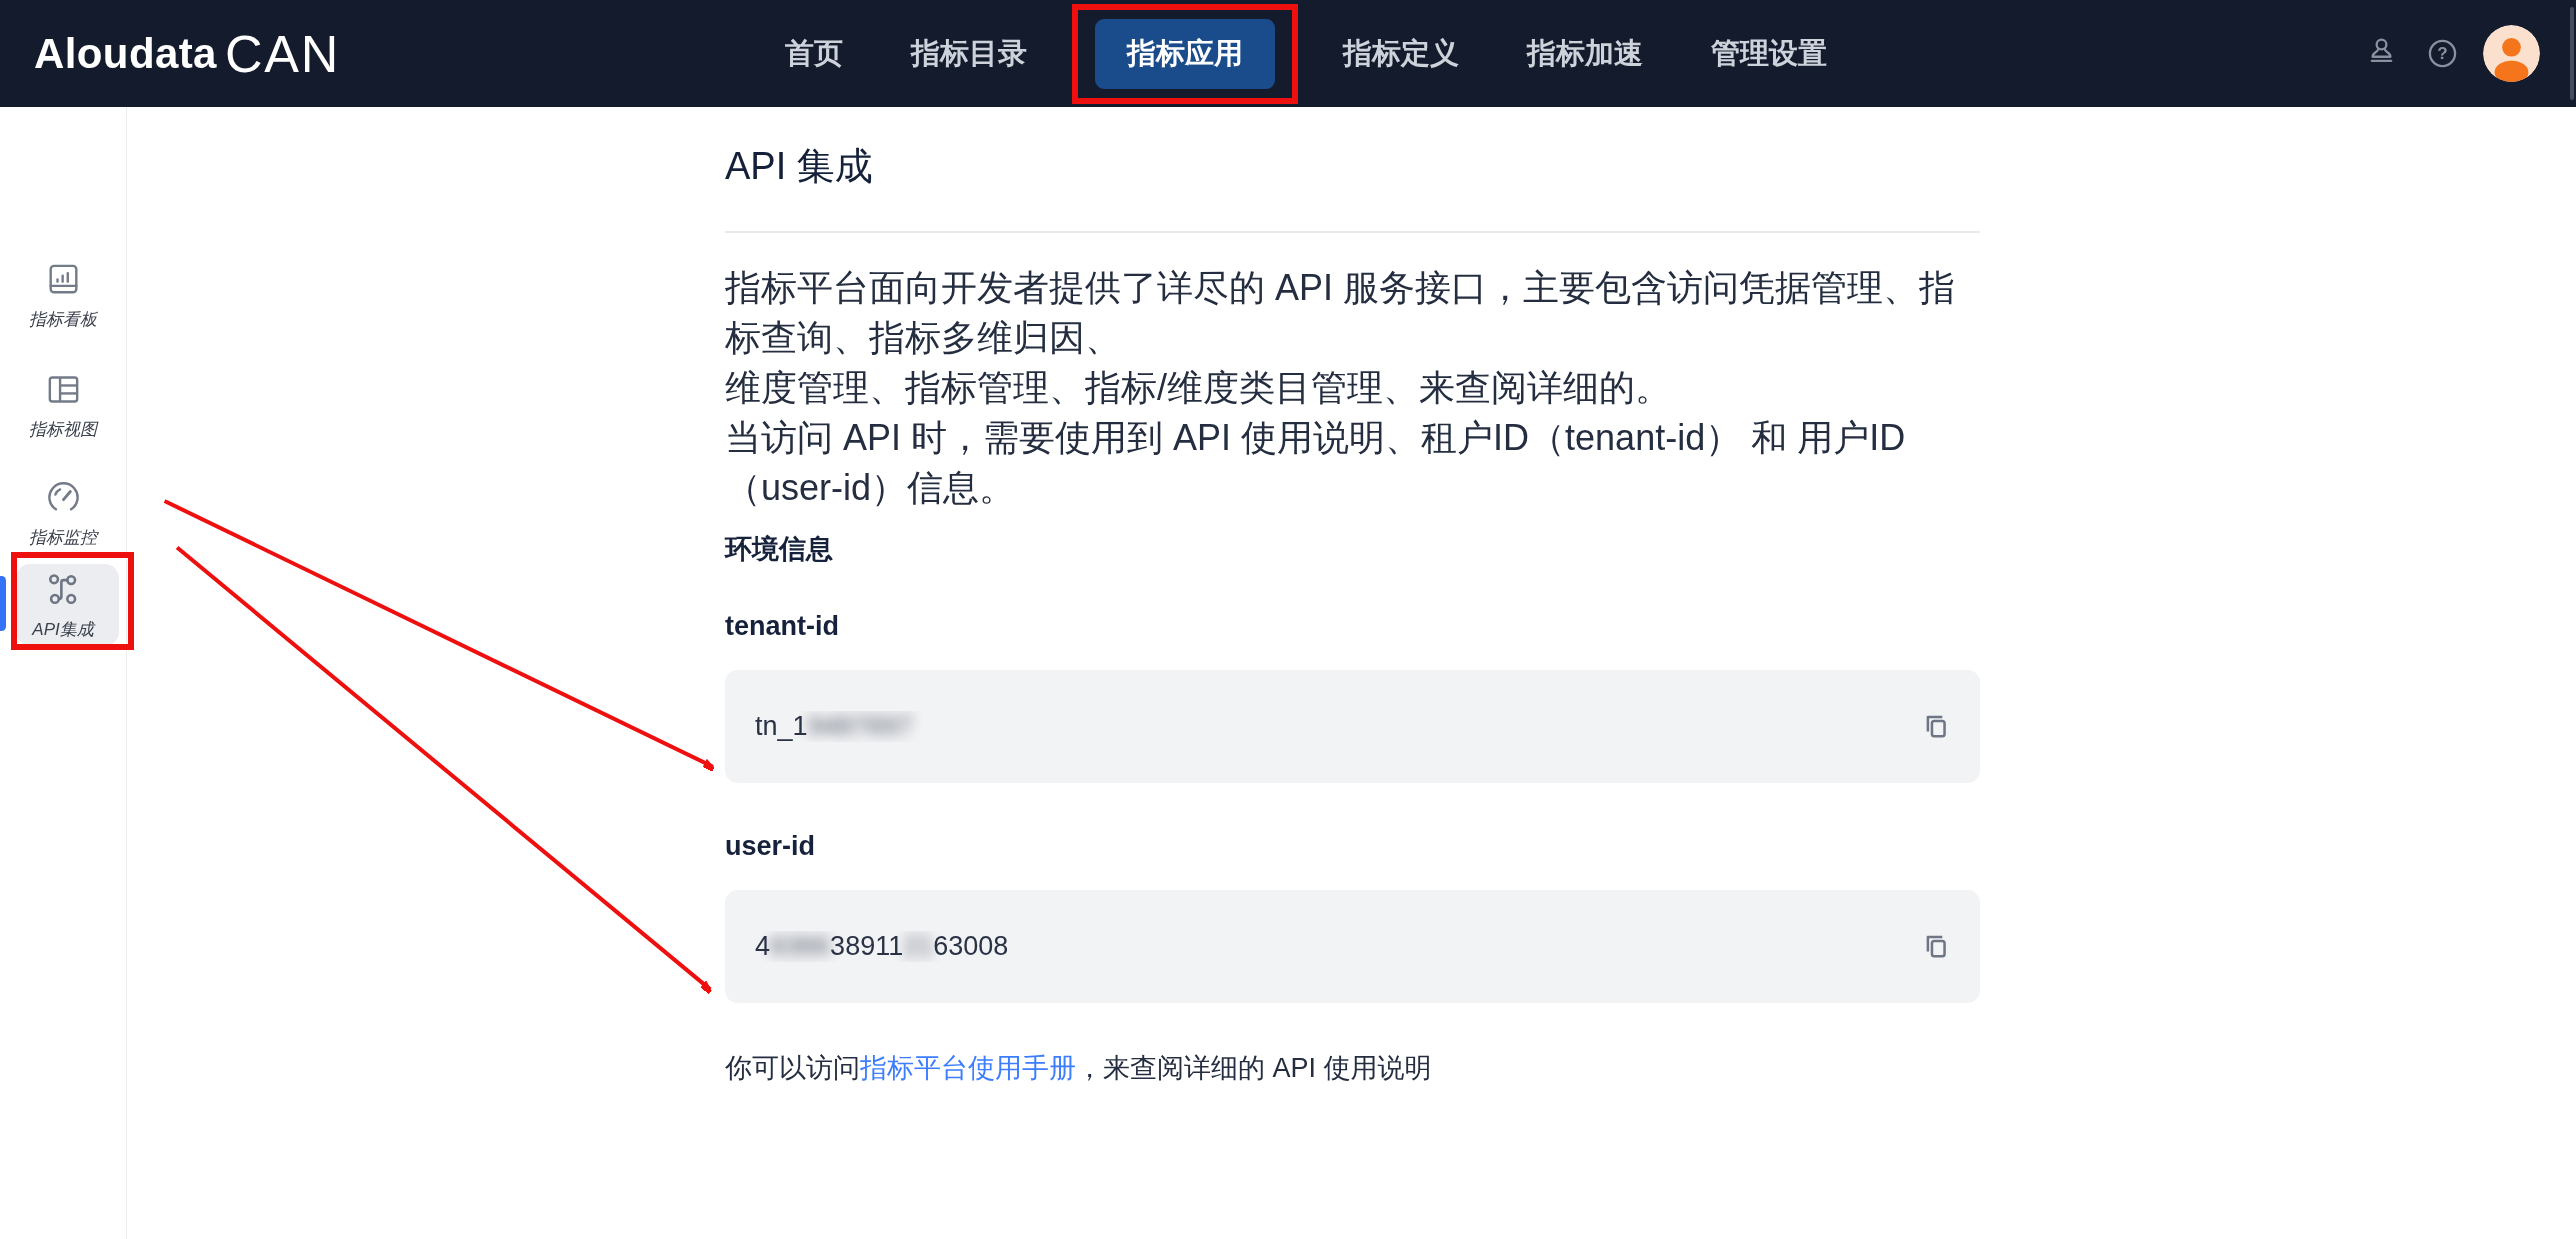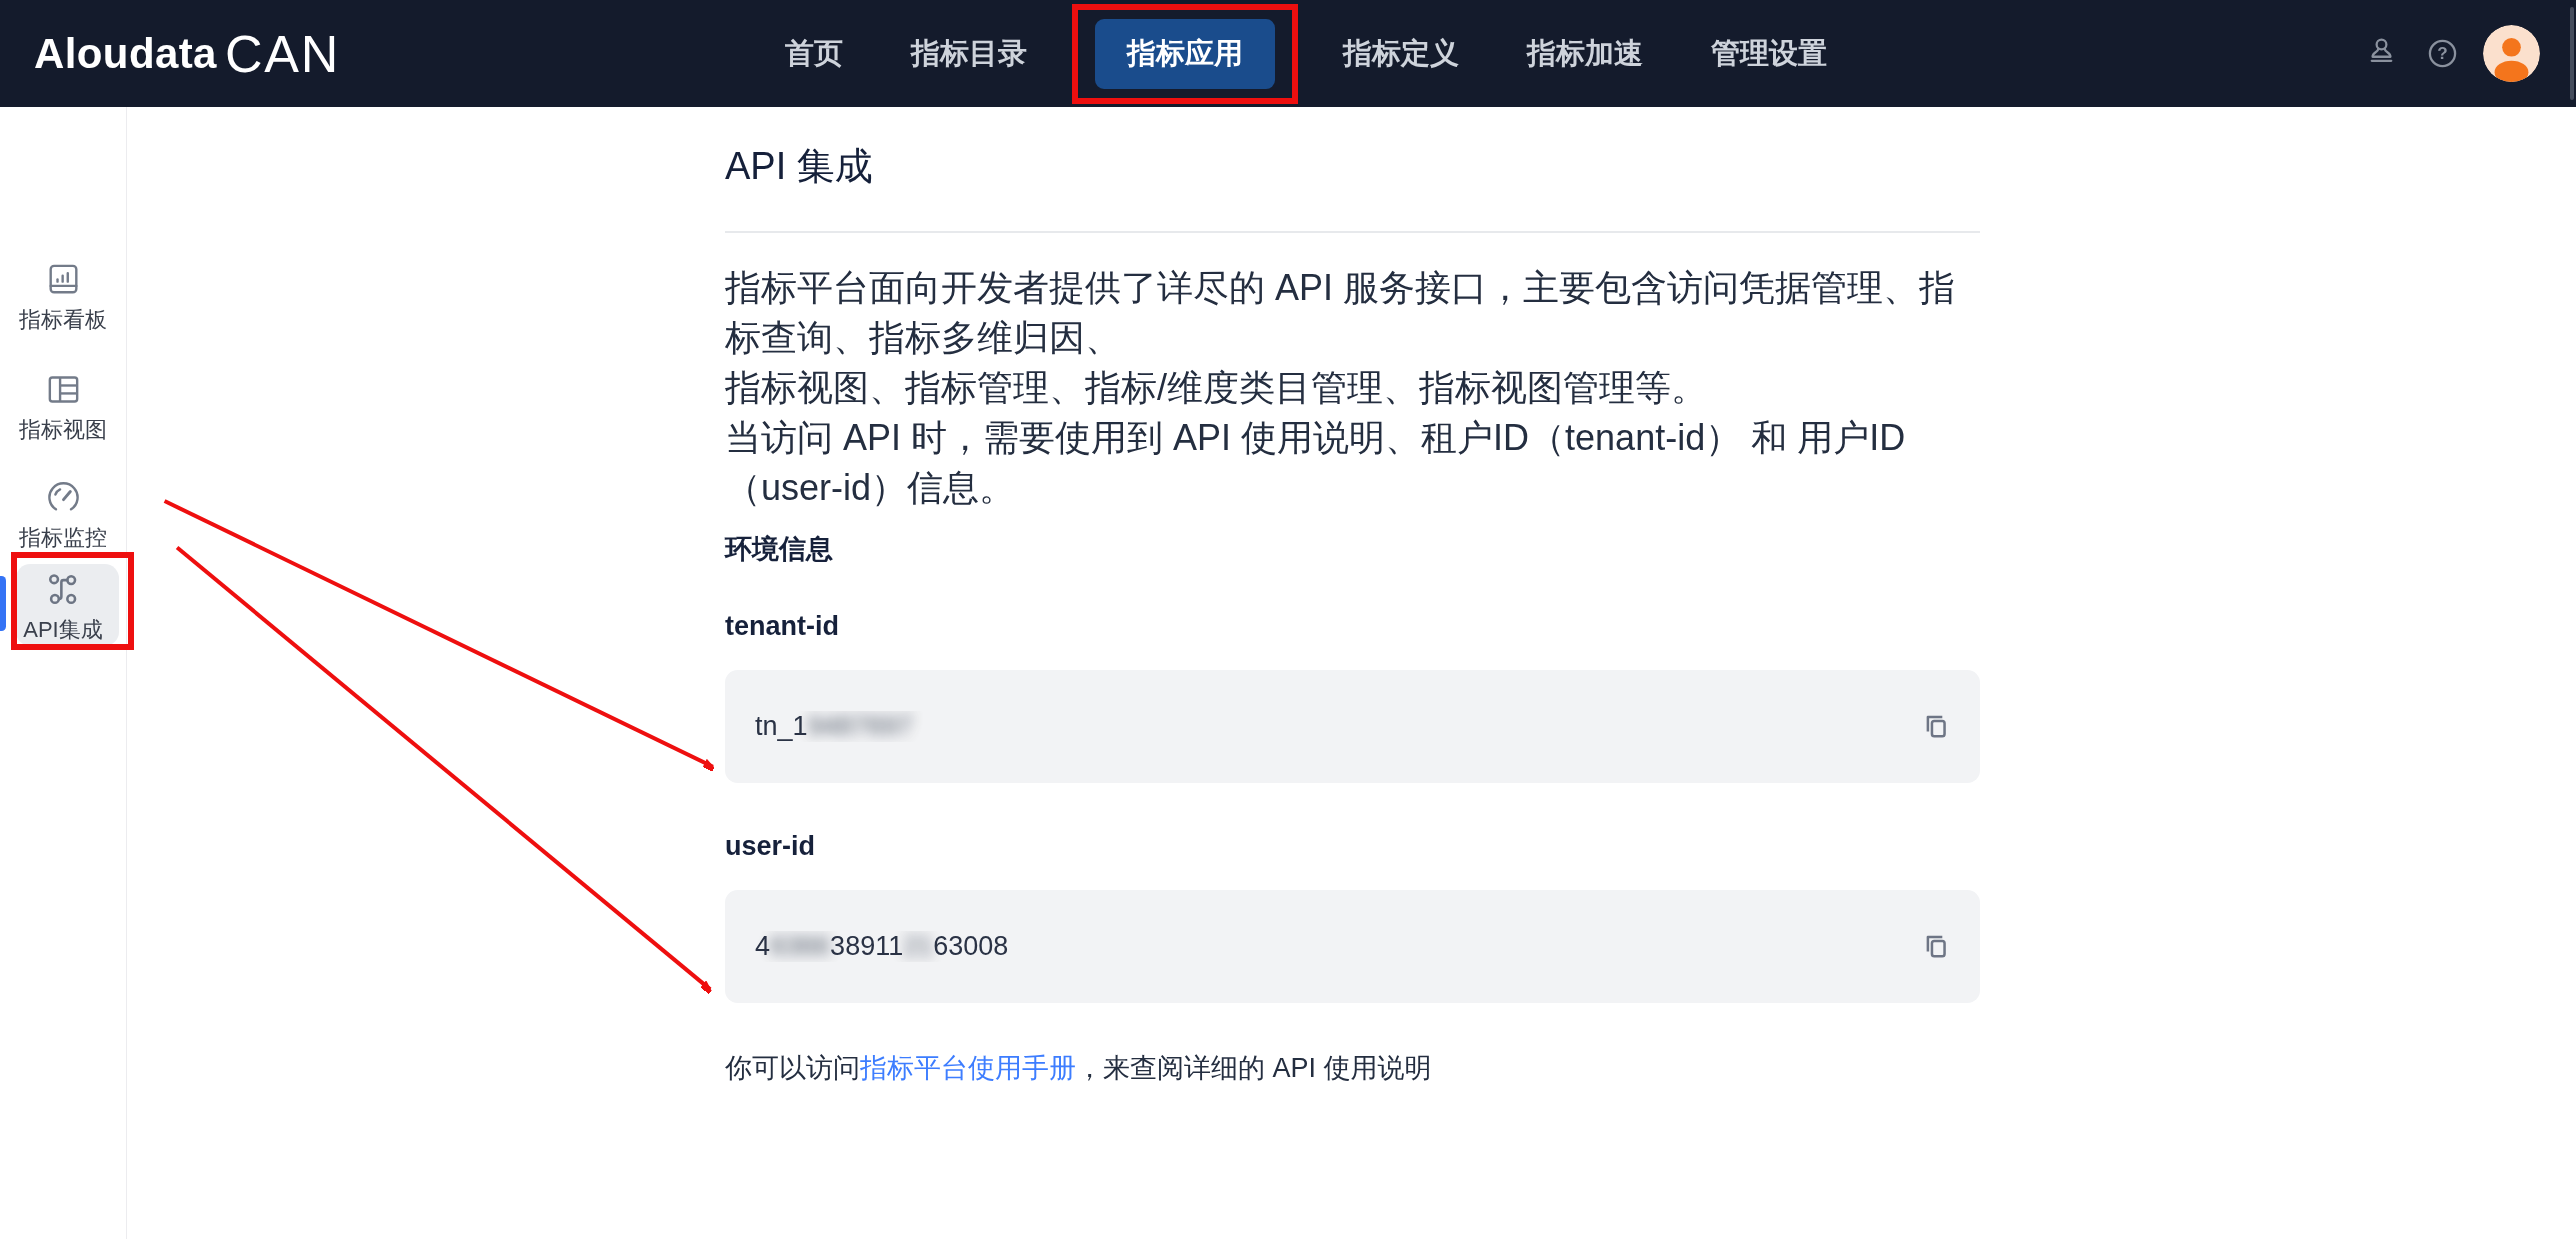--- a/index.html
+++ b/index.html
@@ -20,21 +20,21 @@
   .red-box{position:absolute;inset:-15px -23px;border:6.3px solid #ee0f0f;pointer-events:none;}
   .nav-actions{position:absolute;right:36px;top:0;height:107px;display:flex;align-items:center;gap:21.5px;}
   .icon-btn{width:39px;height:39px;display:flex;align-items:center;justify-content:center;background:none;border:none;padding:0;cursor:pointer;}
   .icon-btn svg{width:39px;height:39px;}
   .avatar{width:57px;height:57px;border-radius:50%;overflow:hidden;cursor:pointer;}
   .win-edge{position:absolute;right:1.8px;top:7.2px;width:4.5px;height:93px;background:#454c5c;border-radius:2.7px;}
   
   .sidebar{position:absolute;left:0;top:107px;width:126px;height:1132px;background:#ffffff;border-right:1.8px solid #ececef;z-index:10;}
   .side-item{position:absolute;left:0;width:126px;display:flex;flex-direction:column;align-items:center;gap:5.4px;cursor:pointer;z-index:3;}
   .side-item svg{width:41px;height:41px;}
-  .side-label{font-size:22px;line-height:23px;color:#3a404c;}
+  .side-label{font-size:17px;line-height:23px;color:#3a404c;font-style:italic;}
   .side-active-bg{position:absolute;left:16px;top:457px;width:103px;height:82px;background:#ebedf0;border-radius:14.3px;z-index:1;}
   .side-indicator{position:absolute;left:0;top:469px;width:6.3px;height:55px;background:#3473f5;border-radius:0 4.5px 4.5px 0;z-index:4;}
   .side-red-box{position:absolute;left:10.7px;top:445px;width:123px;height:98px;border:6.3px solid #ee0f0f;box-sizing:border-box;z-index:5;pointer-events:none;}
   
   .main{position:absolute;left:128px;top:107px;right:0;bottom:0;background:#ffffff;}
   .column{margin-left:597px;width:1255px;}
   h1.page-title{margin:38px 0 0;font-size:38px;line-height:43px;font-weight:400;color:#15203a;}
   .divider{margin-top:43px;height:1.8px;background:#e7e9ec;}
   .desc{margin:30px 0 0;font-size:36px;line-height:50px;color:#242e40;}
   .desc span{display:block;}
@@ -140,21 +140,21 @@
       <span class="side-label">API集成</span>
     </div>
   </aside>
 
 <main class="main">
   <div class="column">
     <h1 class="page-title">API 集成</h1>
     <div class="divider"></div>
     <p class="desc" id="desc">
         <span>指标平台面向开发者提供了详尽的 API 服务接口，主要包含访问凭据管理、指标查询、指标多维归因、</span>
-        <span>指标视图、指标管理、指标/维度类目管理、指标视图管理等。</span>
+        <span>维度管理、指标管理、指标/维度类目管理、来查阅详细的。</span>
         <span>当访问 API 时，需要使用到 API 使用说明、租户ID（tenant-id） 和 用户ID（user-id）信息。</span>
       </p>
     <div id="sections">
         <section class="section">
           <div class="sec-label">环境信息</div>
         </section>
         <section class="section">
           <div class="sec-label">tenant-id</div>
           <div class="field">
             <div class="field-value"><span>tn_1</span><span class="blurred">9487697</span></div>

